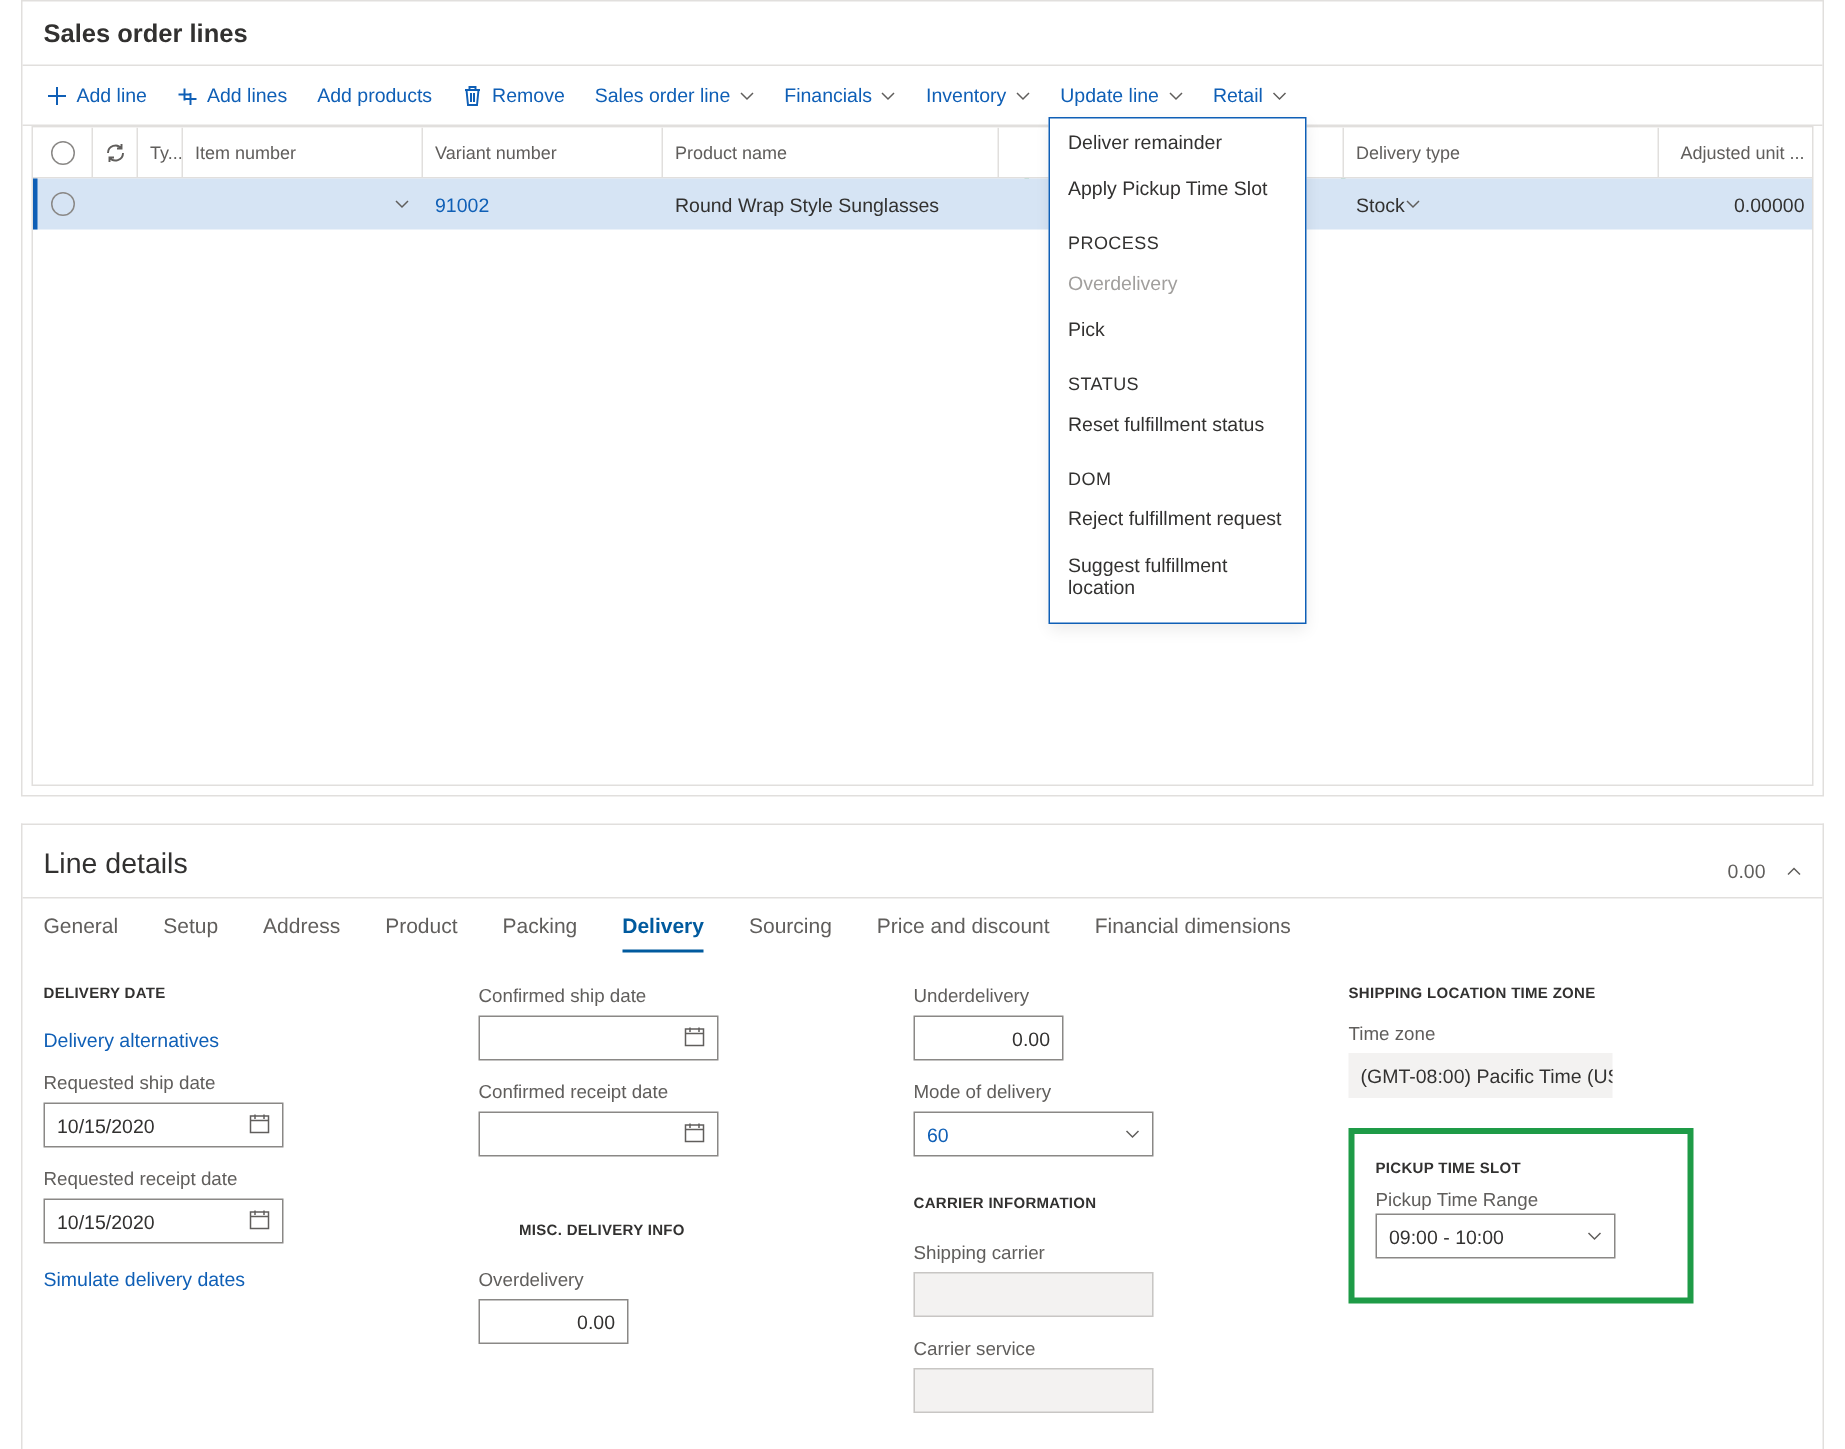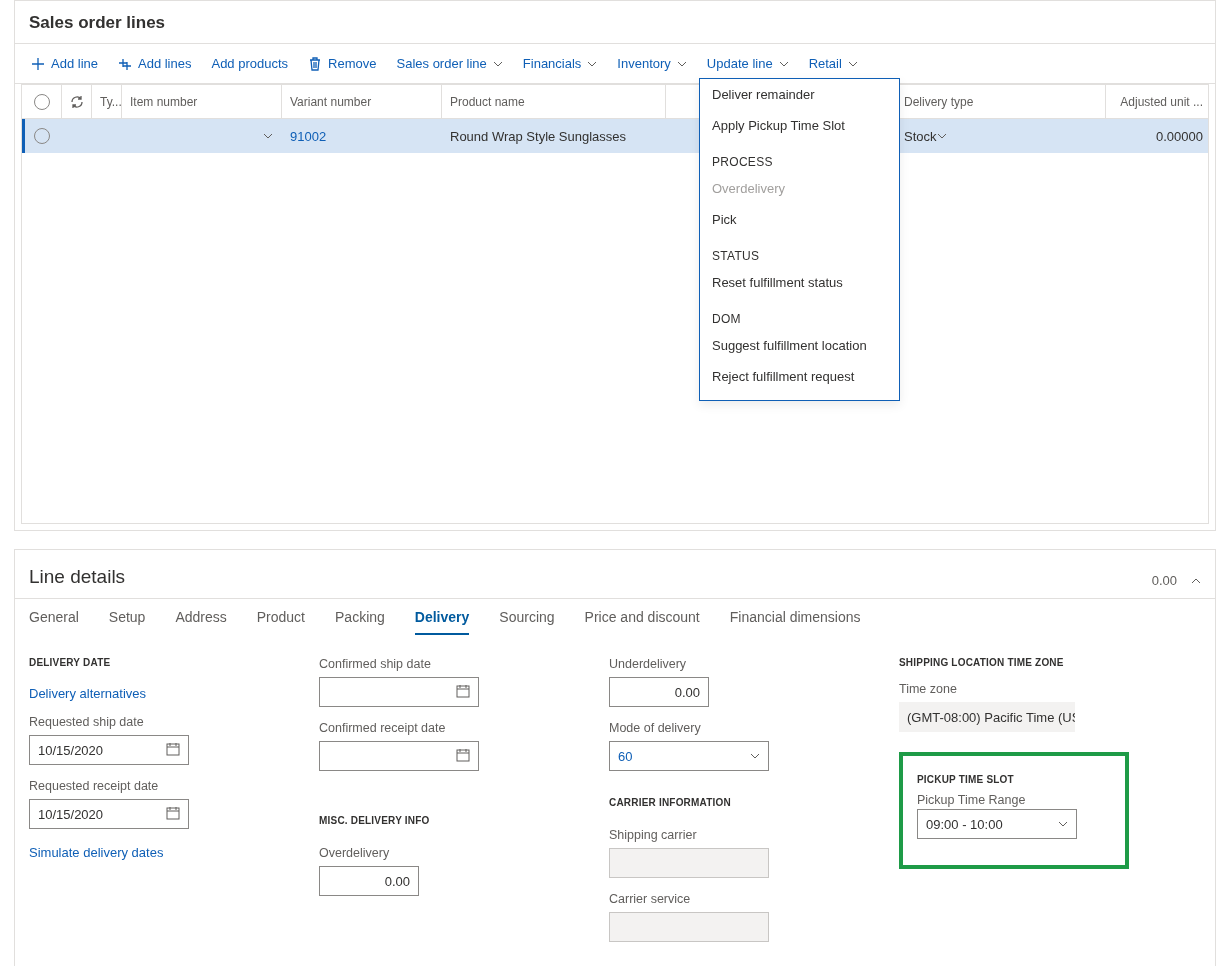--- a/index.html
+++ b/index.html
@@ -94,21 +94,21 @@
 
   .radio-circle {
     width:16px;height:16px;border:1px solid #8a8886;border-radius:50%;
   }
 
   
   .dropdown {
     position:absolute;
     top: 34px;
     left: 684px;
-    width: 201px;
+    width: 172px;
     border: 1px solid #0f5fb6;
     background:#fff;
     z-index: 10;
     box-shadow: 0 4px 10px rgba(0,0,0,0.08);
     padding-bottom: 8px;
   }
   .dd-item {
     padding: 8px 12px; font-size:13px; cursor:pointer;
   }
   .dd-item.disabled { color:#a19f9d; cursor:default;}
@@ -256,22 +256,22 @@
 
     <div class="dropdown">
       <div class="dd-item">Deliver remainder</div>
       <div class="dd-item">Apply Pickup Time Slot</div>
       <div class="dd-head">PROCESS</div>
       <div class="dd-item disabled">Overdelivery</div>
       <div class="dd-item">Pick</div>
       <div class="dd-head">STATUS</div>
       <div class="dd-item">Reset fulfillment status</div>
       <div class="dd-head">DOM</div>
+      <div class="dd-item">Reject fulfillment request</div>
       <div class="dd-item">Suggest fulfillment location</div>
-      <div class="dd-item">Reject fulfillment request</div>
     </div>
     <div class="dd-highlight" style="top:62px; left:668px; width:214px; height:34px;"></div>
   </div>
 
   <div class="grid">
     <div class="grid-head">
       <div class="gh-cell w-sel">
           <span class="radio-circle"></span>
         </div>
       <div class="gh-cell w-ref">
@@ -380,21 +380,21 @@
       </div>
       <div class="fld-label">Confirmed receipt date</div>
       <div class="input date">
         <span></span>
         <span class="cal"><svg width="14" height="14" viewBox="0 0 14 14" fill="none" stroke="#605e5c">
               <rect x="1" y="2" width="12" height="11"></rect>
               <path d="M1 5h12M4 1v3M10 1v3"></path>
             </svg></span>
       </div>
 
-      <div class="sect-head" style="margin-top:40px;">MISC. DELIVERY INFO</div>
+      <div class="sect-head" style="margin-top:40px;margin-left:27px;">MISC. DELIVERY INFO</div>
       <div class="fld-label">Overdelivery</div>
       <div class="input num">
         <span>0.00</span>
       </div>
     </div>
 
     <div class="col">
       <div class="fld-label" style="margin-top:0;">Underdelivery</div>
       <div class="input num">
         <span>0.00</span>

